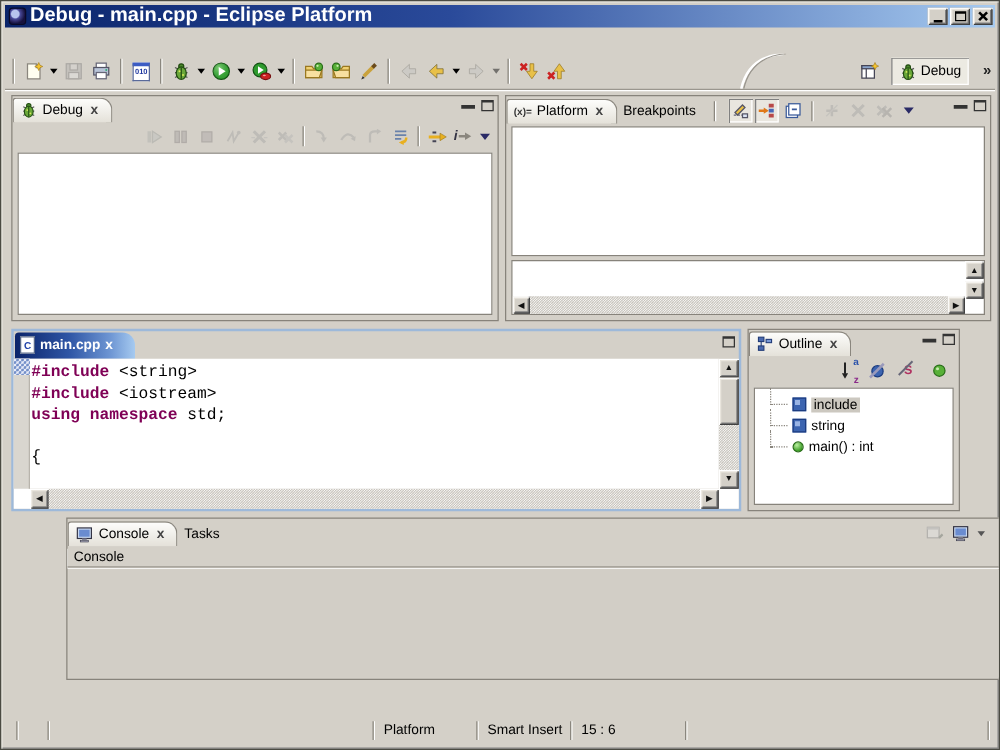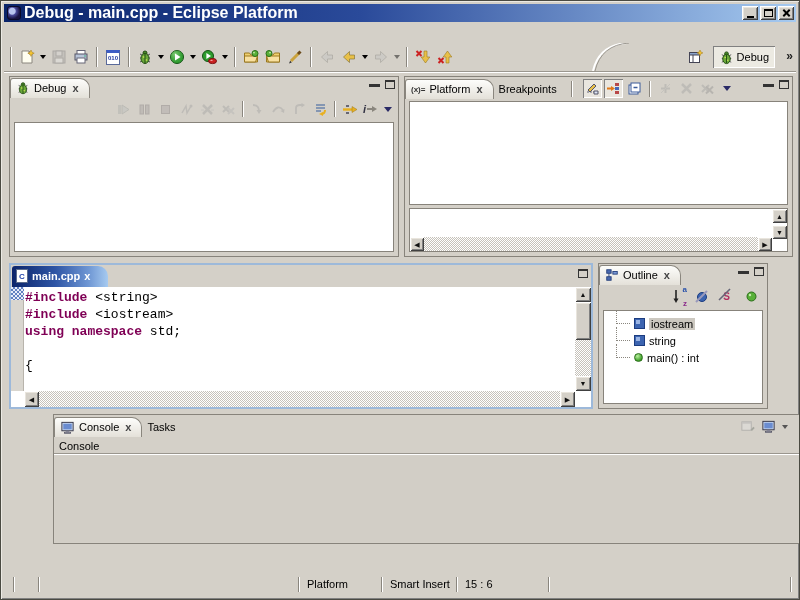--- a/index.html
+++ b/index.html
@@ -600,21 +600,21 @@
         <svg width="13" height="13">
             <circle cx="6.5" cy="6.5" r="4.5" fill="#58b038" stroke="#2a6e1a"></circle>
             <circle cx="5" cy="5" r="1.2" fill="#c8eab0"></circle>
           </svg>
         </div>
     </div>
     <div class="tree">
       <div class="trow">
         <div class="branch"></div>
         <div class="inc-icon"></div>
-        <span class="sel-label">iostream</span>
+        <span class="sel-label">include</span>
       </div>
       <div class="trow">
         <div class="branch"></div>
         <div class="inc-icon"></div>
         <span>string</span>
       </div>
       <div class="trow">
         <div class="branch"></div>
         <div class="meth-icon"></div>
         <span>main() : int</span>

